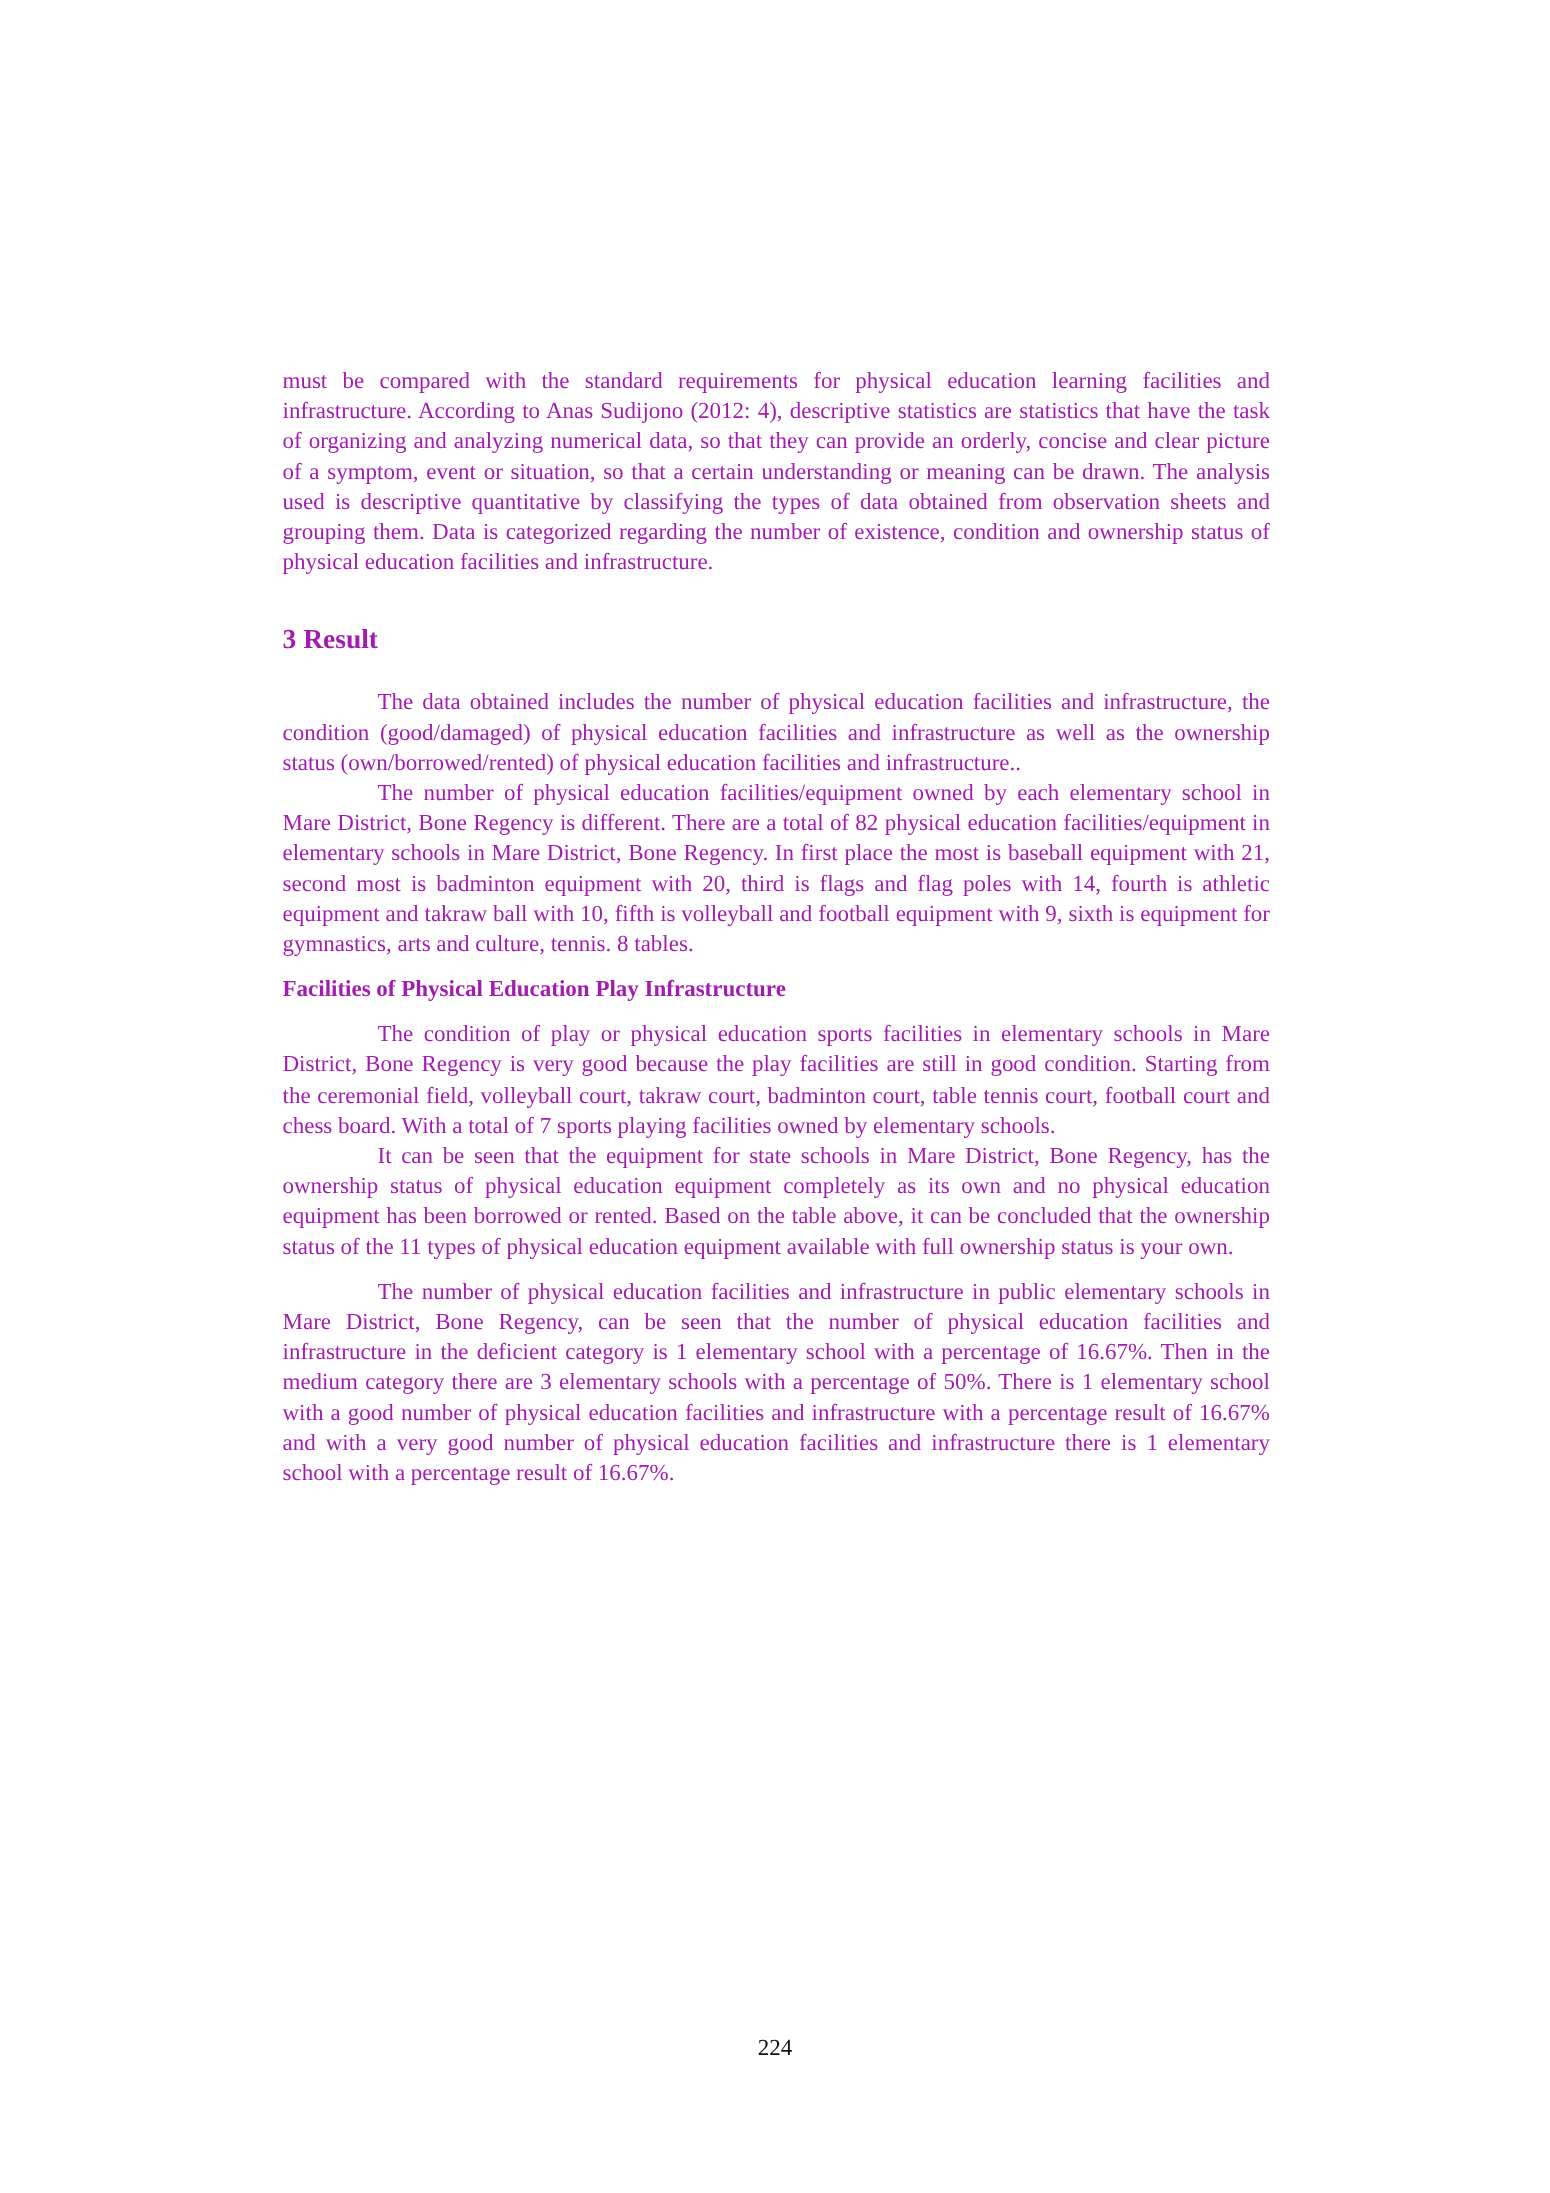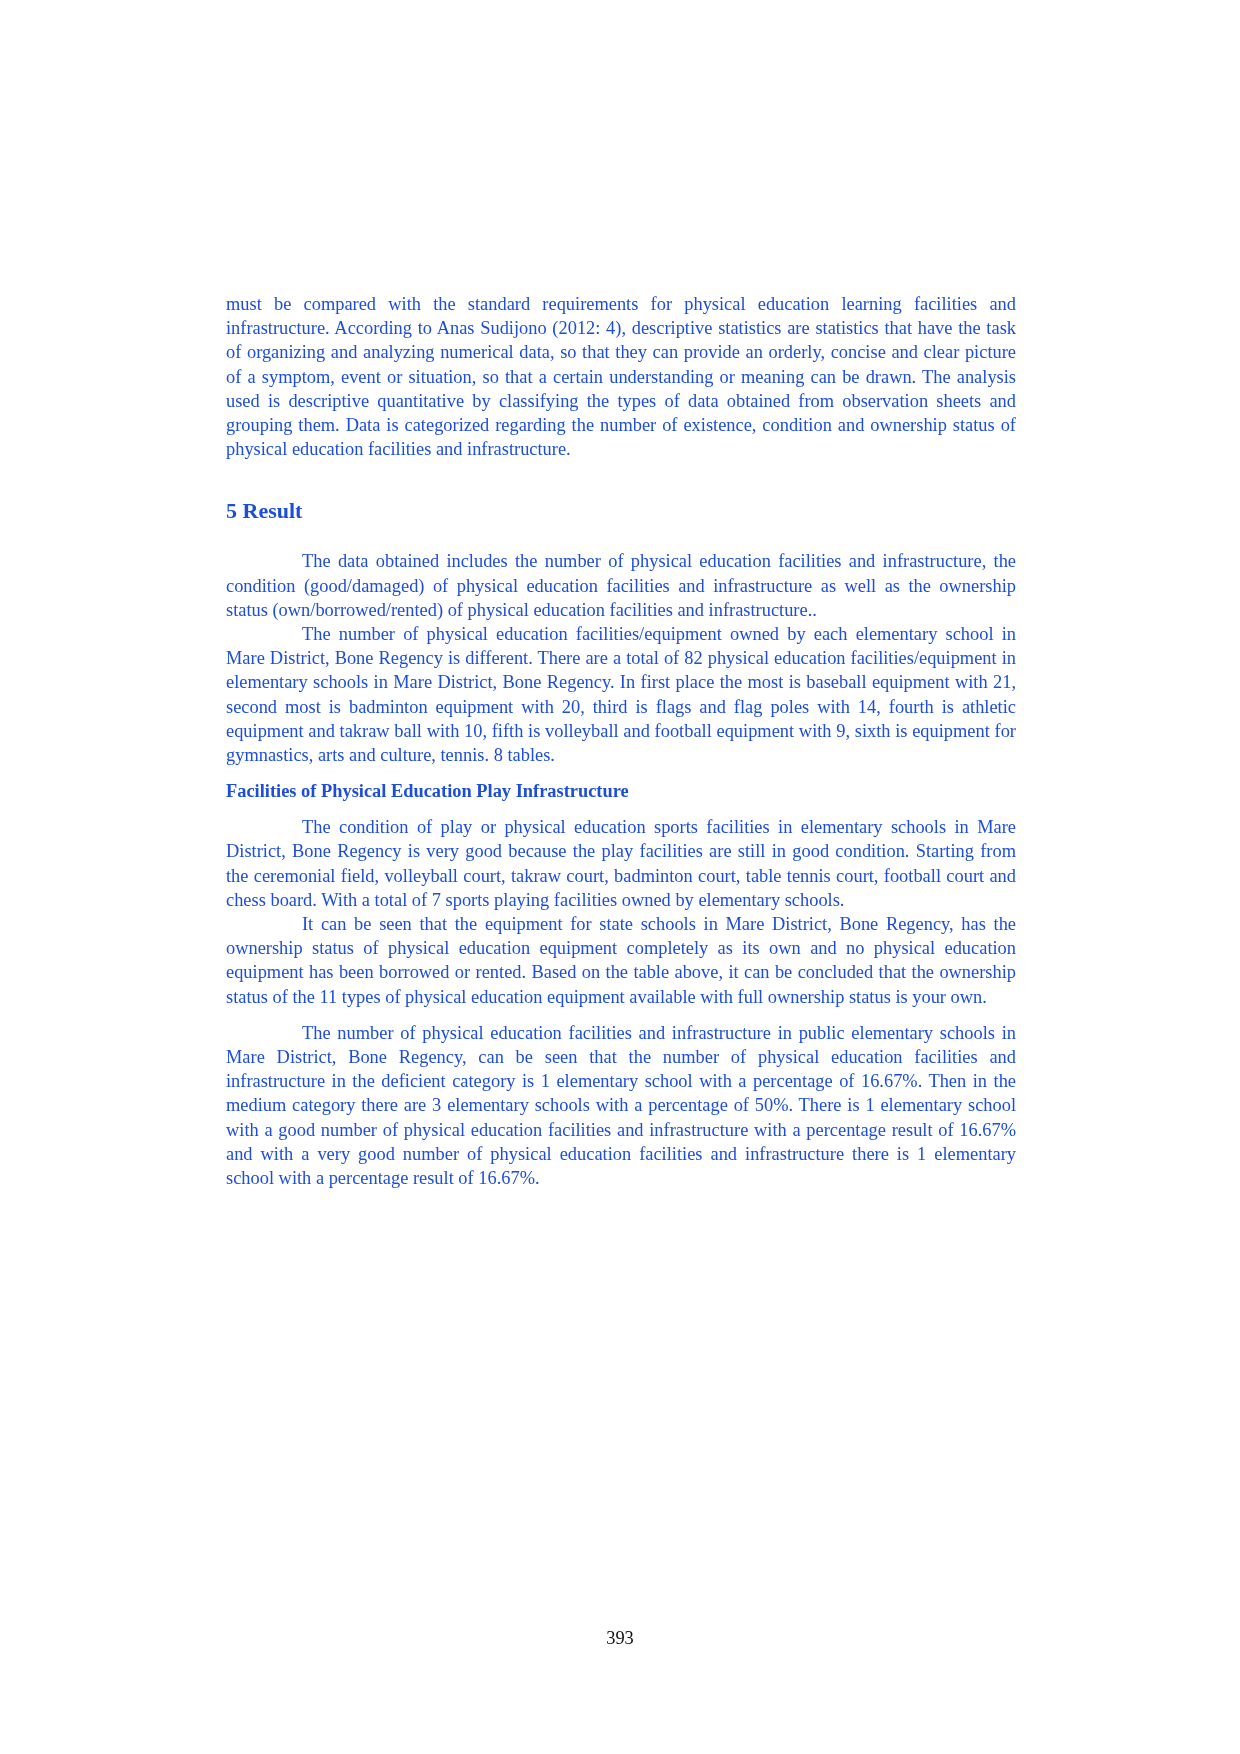--- a/index.html
+++ b/index.html
@@ -1,20 +1,20 @@
 <!DOCTYPE html>
 <html><head>
 <meta charset="utf-8">
 <style>
   html, body { margin: 0; padding: 0; background: #ffffff; }
   body { width: 1240px; height: 1754px; position: relative; overflow: hidden; }
   .page {
     position: absolute; left: 226px; top: 292px; width: 790px;
     font-family: "Liberation Serif", serif; font-size: 18.4px; line-height: 24.2px;
-    color: #1d4ed8;
+    color: #a21caf;
   }
   p { margin: 0; text-align: justify; }
   .indent { text-indent: 76px; }
   h2 {
     font-family: "Liberation Serif", serif; font-weight: bold; font-size: 22px;
     margin: 36px 0 24px 0; line-height: 28px;
   }
   h3 {
     font-family: "Liberation Serif", serif; font-weight: bold; font-size: 18.4px;
     margin: 12px 0 12px 0; line-height: 24px;
@@ -24,26 +24,26 @@
     position: absolute; left: 0; width: 1240px; top: 1628px; text-align: center;
     font-family: "Liberation Serif", serif; font-size: 18.4px; color: #111111;
   }
 </style>
 </head>
 <body>
 
 <div class="page">
   <p>must be compared with the standard requirements for physical education learning facilities and infrastructure. According to Anas Sudijono (2012: 4), descriptive statistics are statistics that have the task of organizing and analyzing numerical data, so that they can provide an orderly, concise and clear picture of a symptom, event or situation, so that a certain understanding or meaning can be drawn. The analysis used is descriptive quantitative by classifying the types of data obtained from observation sheets and grouping them. Data is categorized regarding the number of existence, condition and ownership status of physical education facilities and infrastructure.</p>
 
-  <h2>5 Result</h2>
+  <h2>3 Result</h2>
 
   <p class="indent">The data obtained includes the number of physical education facilities and infrastructure, the condition (good/damaged) of physical education facilities and infrastructure as well as the ownership status (own/borrowed/rented) of physical education facilities and infrastructure..</p>
 
   <p class="indent">The number of physical education facilities/equipment owned by each elementary school in Mare District, Bone Regency is different. There are a total of 82 physical education facilities/equipment in elementary schools in Mare District, Bone Regency. In first place the most is baseball equipment with 21, second most is badminton equipment with 20, third is flags and flag poles with 14, fourth is athletic equipment and takraw ball with 10, fifth is volleyball and football equipment with 9, sixth is equipment for gymnastics, arts and culture, tennis. 8 tables.</p>
 
   <h3>Facilities of Physical Education Play Infrastructure</h3>
   <p class="indent">The condition of play or physical education sports facilities in elementary schools in Mare District, Bone Regency is very good because the play facilities are still in good condition. Starting from the ceremonial field, volleyball court, takraw court, badminton court, table tennis court, football court and chess board. With a total of 7 sports playing facilities owned by elementary schools.</p>
 
   <p class="indent">It can be seen that the equipment for state schools in Mare District, Bone Regency, has the ownership status of physical education equipment completely as its own and no physical education equipment has been borrowed or rented. Based on the table above, it can be concluded that the ownership status of the 11 types of physical education equipment available with full ownership status is your own.</p>
   <p class="indent gap">The number of physical education facilities and infrastructure in public elementary schools in Mare District, Bone Regency, can be seen that the number of physical education facilities and infrastructure in the deficient category is 1 elementary school with a percentage of 16.67%. Then in the medium category there are 3 elementary schools with a percentage of 50%. There is 1 elementary school with a good number of physical education facilities and infrastructure with a percentage result of 16.67% and with a very good number of physical education facilities and infrastructure there is 1 elementary school with a percentage result of 16.67%.</p>
 </div>
 
-<div class="page-number">393</div>
+<div class="page-number">224</div>
 
 </body></html>

